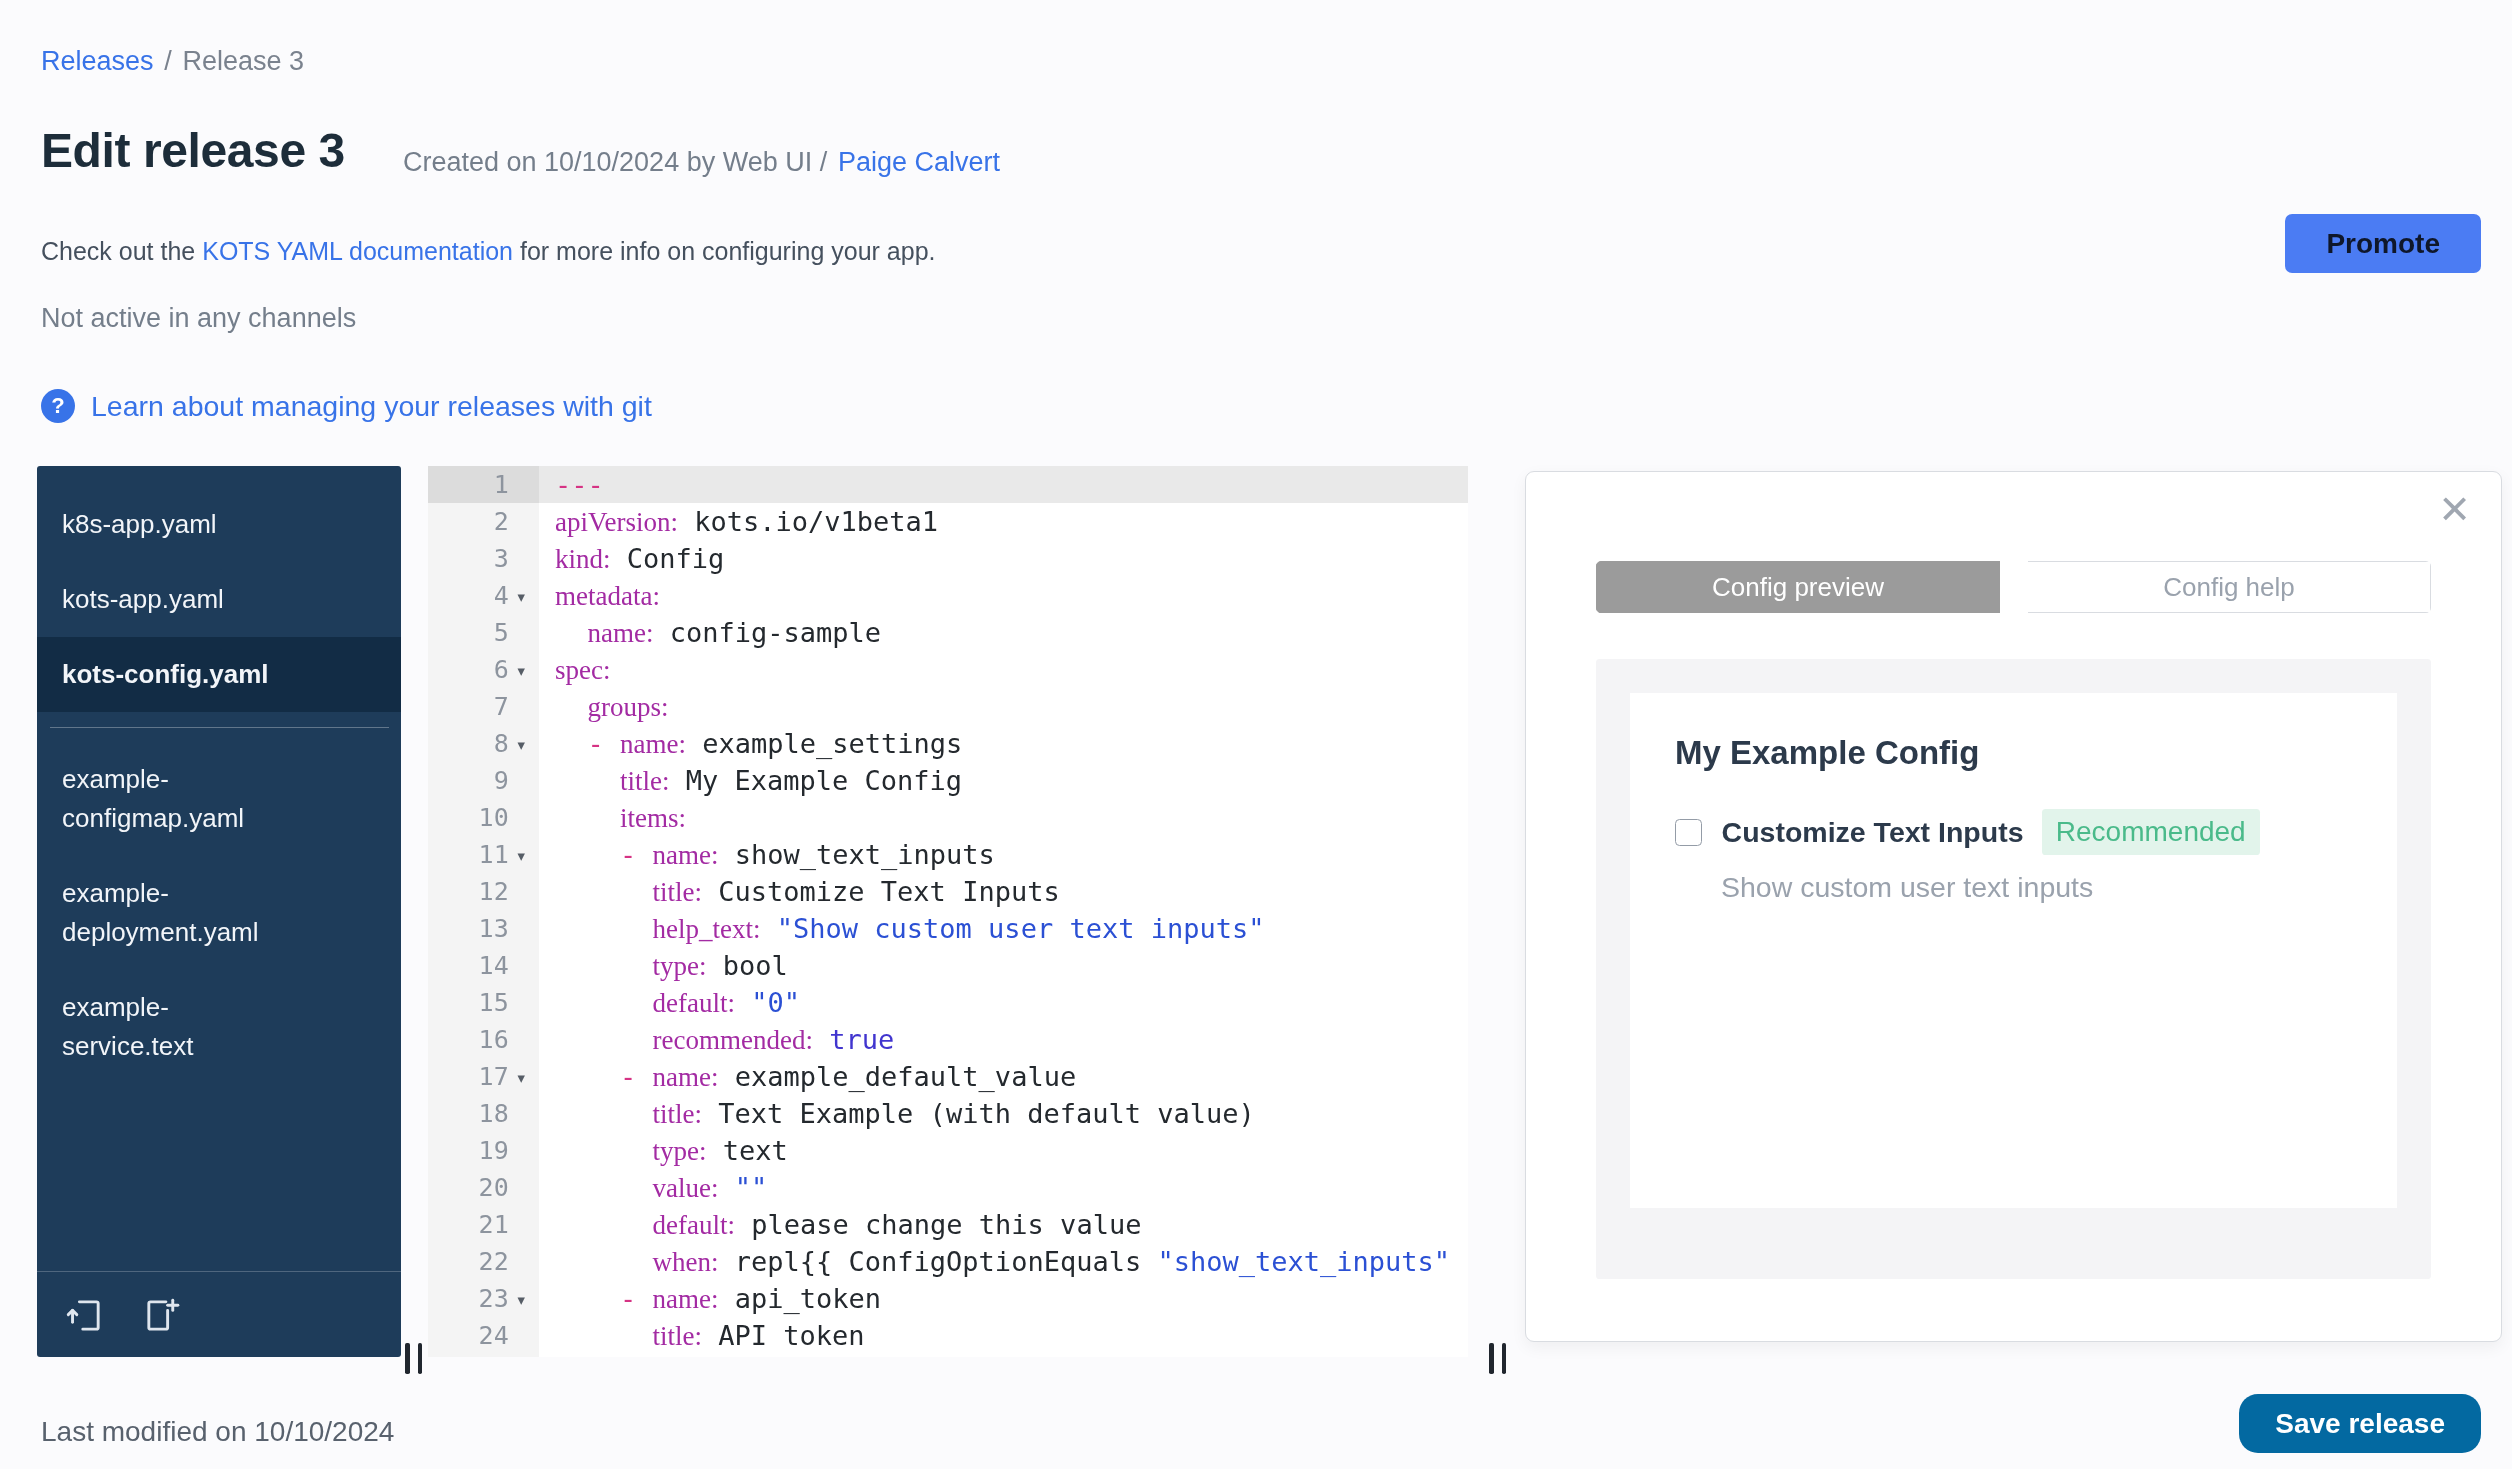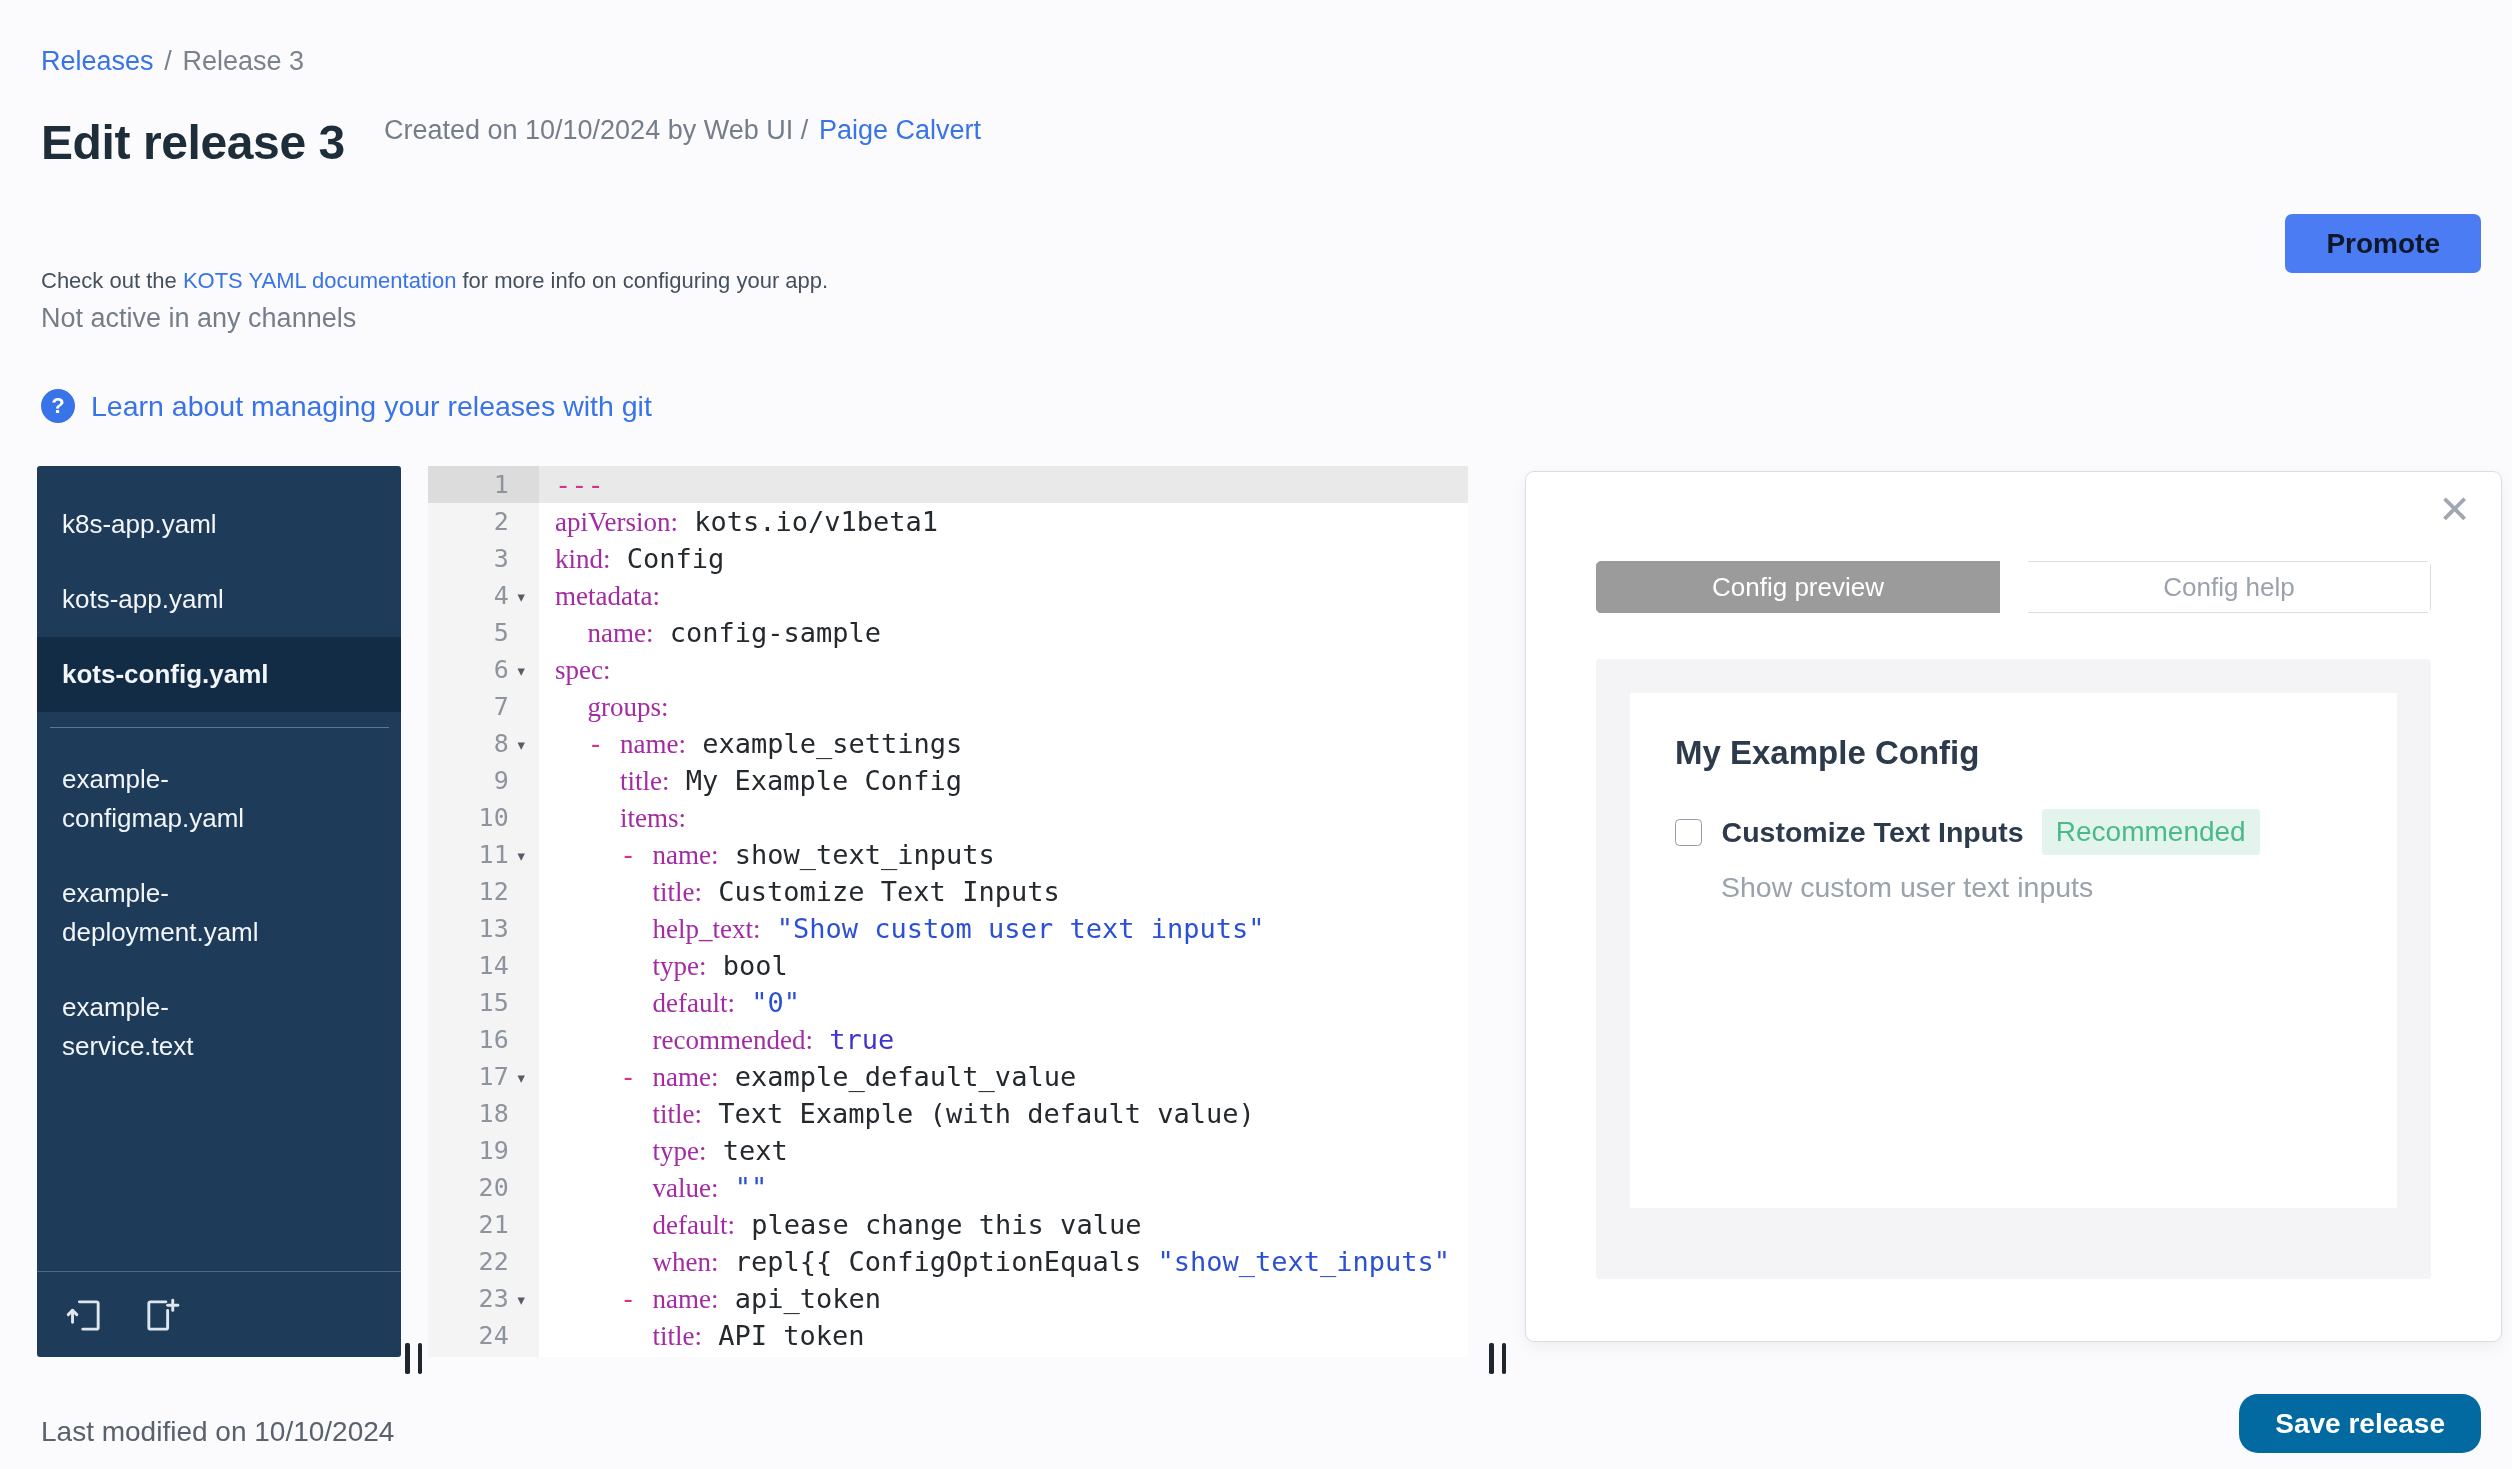--- a/index.html
+++ b/index.html
@@ -8,24 +8,24 @@
     position:relative;
     background:#fbfbfd;
     font-family:"Liberation Sans", sans-serif;
     color:#2c3a4b;
     overflow:hidden;
   }
   .link { color:#3873e8; cursor:pointer; text-decoration:none; }
 
   
   .breadcrumb { position:absolute; left:41px; top:46px; display:flex; gap:10.7px; font-size:27px; color:#7a828e; }
-  .title-row { position:absolute; left:41px; top:115px; display:flex; align-items:flex-start; gap:39px; }
+  .title-row { position:absolute; left:41px; top:123px; display:flex; align-items:flex-end; gap:58px; }
   .page-title { font-size:48px; font-weight:700; color:#1d2d3a; letter-spacing:-0.4px; }
   .created { font-size:27px; color:#747e8b; display:flex; gap:10.7px; }
-  .docs-line { position:absolute; left:41px; top:237px; font-size:22px; color:#45505e;margin-top:31px; }
+  .docs-line { position:absolute; left:41px; top:237px; font-size:25px; color:#45505e; }
   .promote-btn { position:absolute; right:31px; top:214px; height:59px; padding:0 41px;
     background:#4b7cf3; color:#0f172a; font-size:28px; font-weight:700; border:none; border-radius:7.1px; cursor:pointer; }
   .channel-status { position:absolute; left:41px; top:303px; font-size:27px; color:#747e8b; }
   .git-row { position:absolute; left:41px; top:389px; display:flex; align-items:center; gap:16px; cursor:pointer; }
   .q-icon { width:34px; height:34px; border-radius:50%; background:#3873e8; color:#fff;
     font-size:22px; font-weight:700; display:flex; align-items:center; justify-content:center; }
   .git-link { font-size:28.5px; color:#3873e8; }
 
   
   .main { position:absolute; left:0; top:466px; width:2512px; height:891px; }

